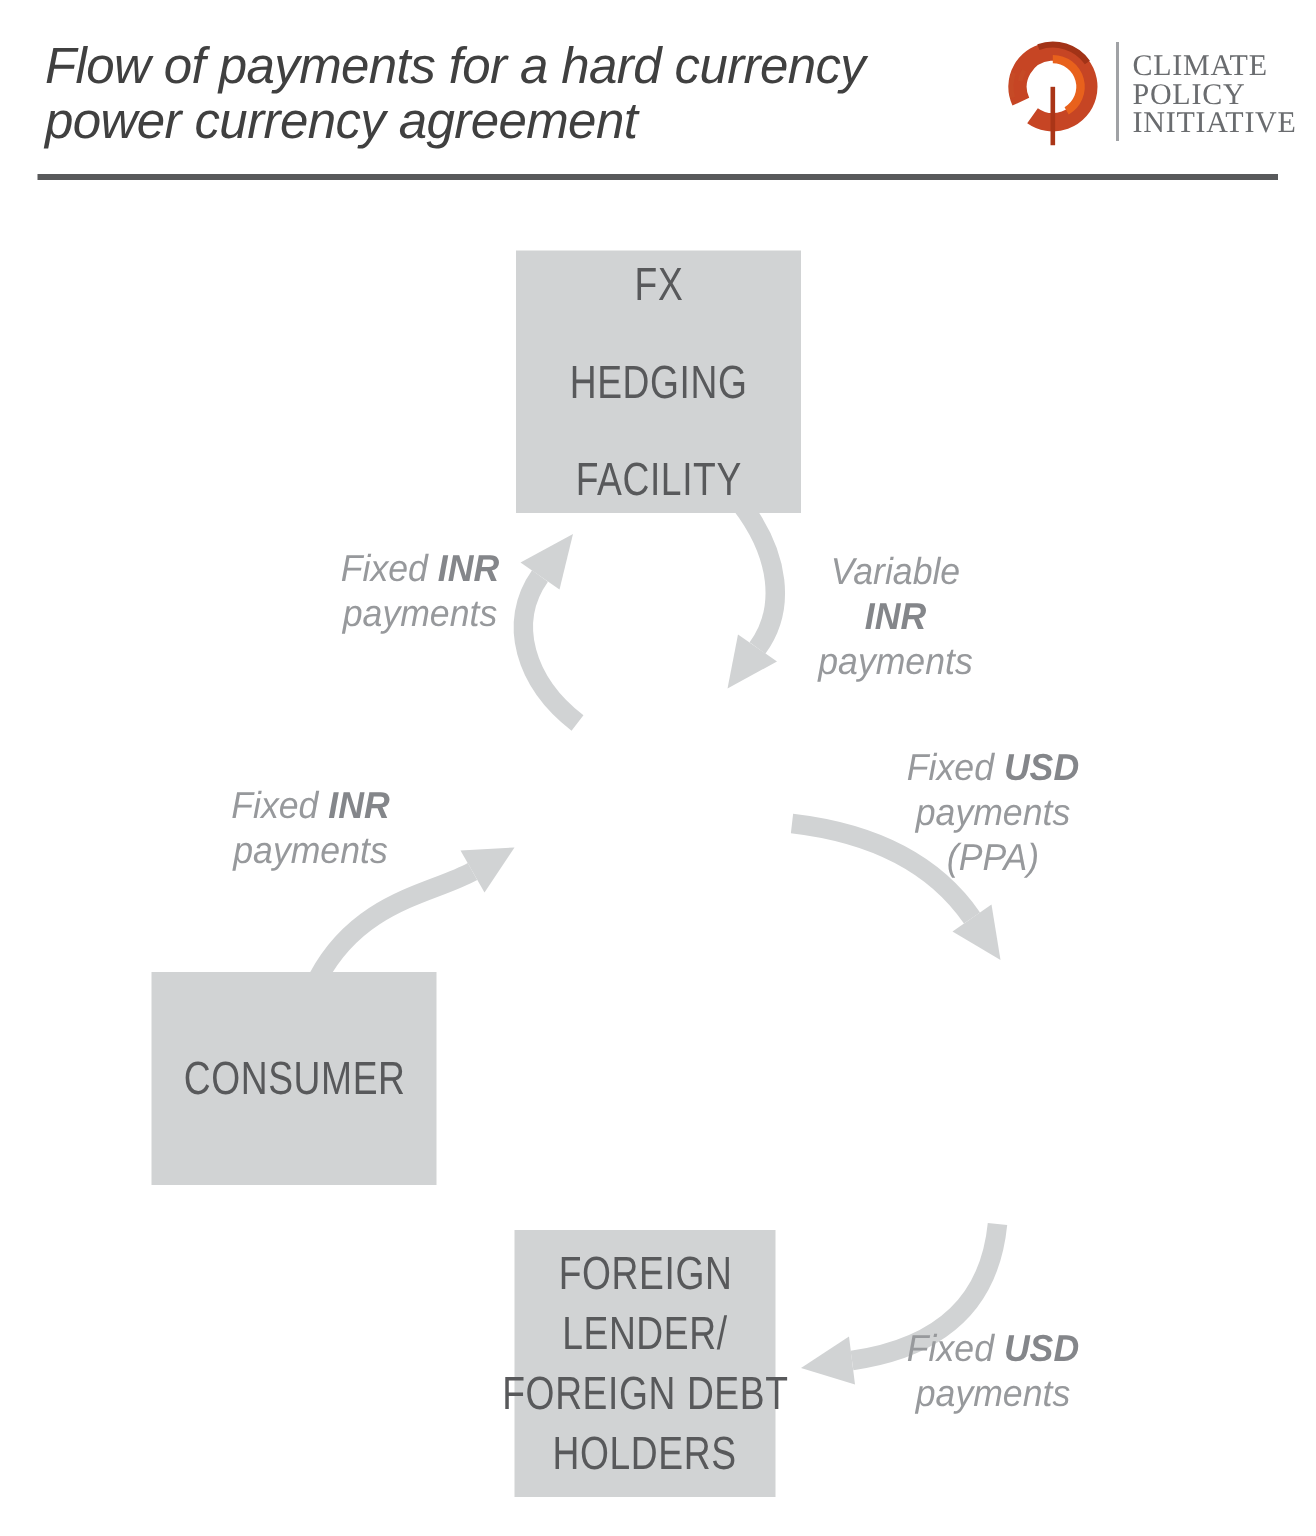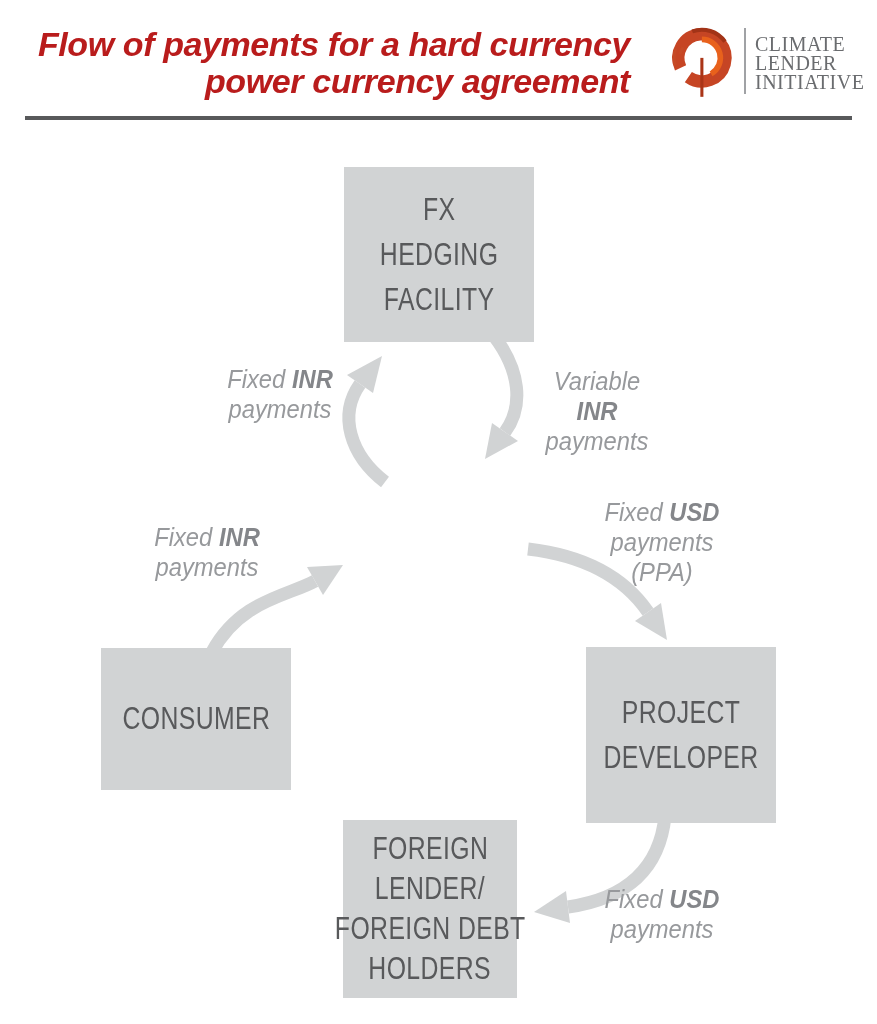--- a/index.html
+++ b/index.html
@@ -4,22 +4,22 @@
 <style>
   html,body { margin:0; padding:0; background:#ffffff; }
   .stage {
     position:relative; width:877px; height:1024px; background:#ffffff;
     font-family:"Liberation Sans", sans-serif; overflow:hidden;
   }
 
   
   .title {
     position:absolute; left:30px; top:26px; width:600px;
-    font-style:italic; font-weight:bold; font-size:34px; line-height:37px;
-    color:#b91c1c; letter-spacing:-0.4px; z-index:4;text-align:right;
+    font-style:italic; font-weight:normal; font-size:34px; line-height:37px;
+    color:#404040; letter-spacing:-0.4px; z-index:4;
   }
   .header-rule {
     position:absolute; left:25px; top:116px; width:827px; height:4px;
     background:#58595b; z-index:4;
   }
   .logo-mark { position:absolute; left:666px; top:22px; z-index:4; }
   .logo-divider {
     position:absolute; left:744px; top:28px; width:2px; height:66px;
     background:#a0a2a5; z-index:4;
   }
@@ -67,21 +67,21 @@
     <path d="M 14.2 44.7 A 23 23 0 1 1 21.8 53.8" fill="none" stroke="#c64524" stroke-width="12"></path>
     <path d="M 44 50.6 A 18 18 0 0 0 35 17" fill="none" stroke="#e8611c" stroke-width="5.5"></path>
     <path d="M 57.5 19.2 A 27.5 27.5 0 0 0 25.6 9.2" fill="none" stroke="#a23317" stroke-width="4"></path>
     <path d="M 9.6 25.8 A 27 27 0 0 0 8.9 42" fill="none" stroke="#c64a26" stroke-width="3"></path>
     <path d="M 16.4 24.3 A 21.5 21.5 0 0 0 13.8 31.3" fill="none" stroke="#c64a26" stroke-width="3"></path>
     <path d="M 35 35 L 35 73" fill="none" stroke="#aa3517" stroke-width="3"></path>
   </svg>
   <div class="logo-divider"></div>
   <div class="logo-wordmark">
     <div>CLIMATE</div>
-    <div>LENDER</div>
+    <div>POLICY</div>
     <div>INITIATIVE</div>
   </div>
   <div class="header-rule"></div>
 
   <svg class="arrows" width="877" height="1024" viewBox="0 0 877 1024">
     <g>
       <path class="arrow-shaft" d="M 385 482 C 350 455 338 415 360 384"></path>
       <polygon class="arrow-head" points="382,356 373,393 347,375"></polygon>
     </g>
     <g>
@@ -95,35 +95,31 @@
     <g>
       <path class="arrow-shaft" d="M 528 549 C 588 556 626 580 648 612"></path>
       <polygon class="arrow-head" points="667,640 661,603 635,621"></polygon>
     </g>
     <g>
       <path class="arrow-shaft" d="M 665 816 C 660 866 630 898 568 907"></path>
       <polygon class="arrow-head" points="534,912 570,923 566,891"></polygon>
     </g>
   </svg>
 
-  <div class="node node-fx" style="left:344px; top:167px; width:190px; height:175px;">
+  <div class="node node-fx" style="left:344px; top:167px; width:190px; height:175px;justify-content:space-between;">
     <div class="node-line">FX</div>
     <div class="node-line">HEDGING</div>
     <div class="node-line">FACILITY</div>
   </div>
 
 
   <div class="node node-consumer" style="left:101px; top:648px; width:190px; height:142px;">
     <div class="node-line">CONSUMER</div>
   </div>
 
-  <div class="node node-developer" style="left:586px; top:647px; width:190px; height:176px;">
-    <div class="node-line">PROJECT</div>
-    <div class="node-line">DEVELOPER</div>
-  </div>
 
   <div class="node node-lender" style="left:343px; top:820px; width:174px; height:178px;">
     <div class="node-line">FOREIGN</div>
     <div class="node-line">LENDER/</div>
     <div class="node-line">FOREIGN DEBT</div>
     <div class="node-line">HOLDERS</div>
   </div>
 
   <div class="flow-label" style="left:160px; top:364px; width:240px;">
     <div><span>Fixed</span> <span class="cur">INR</span></div>

